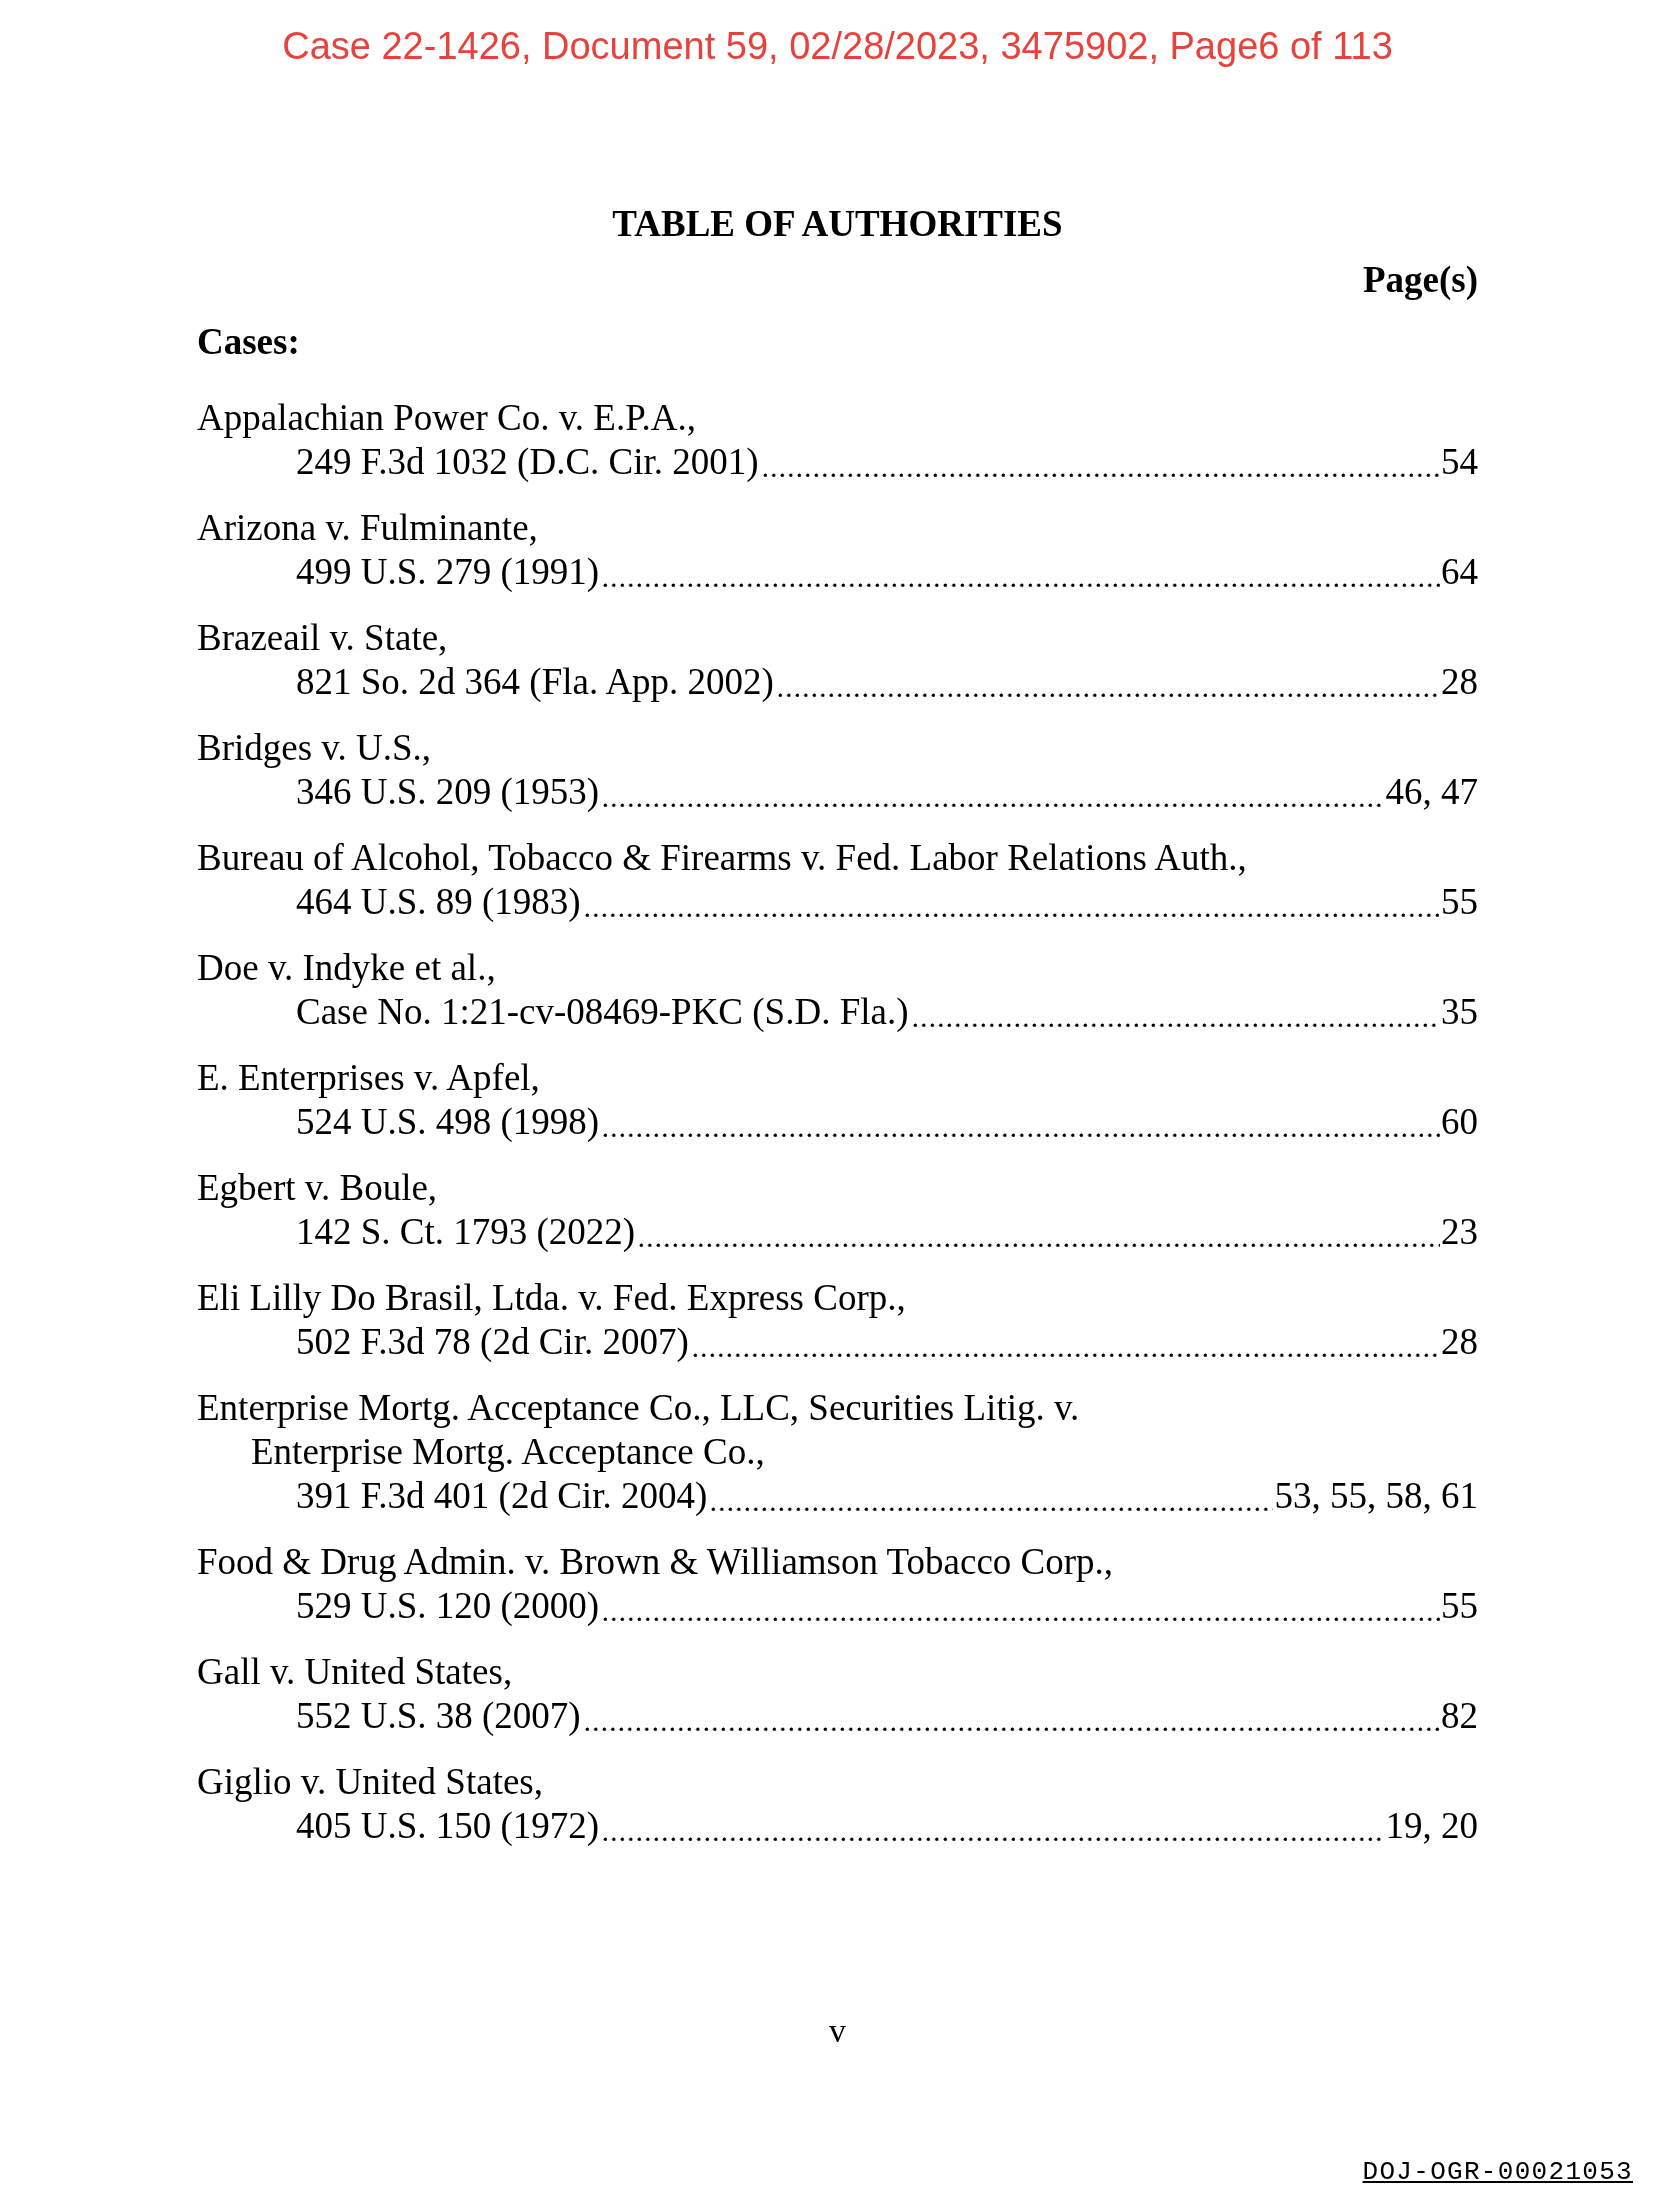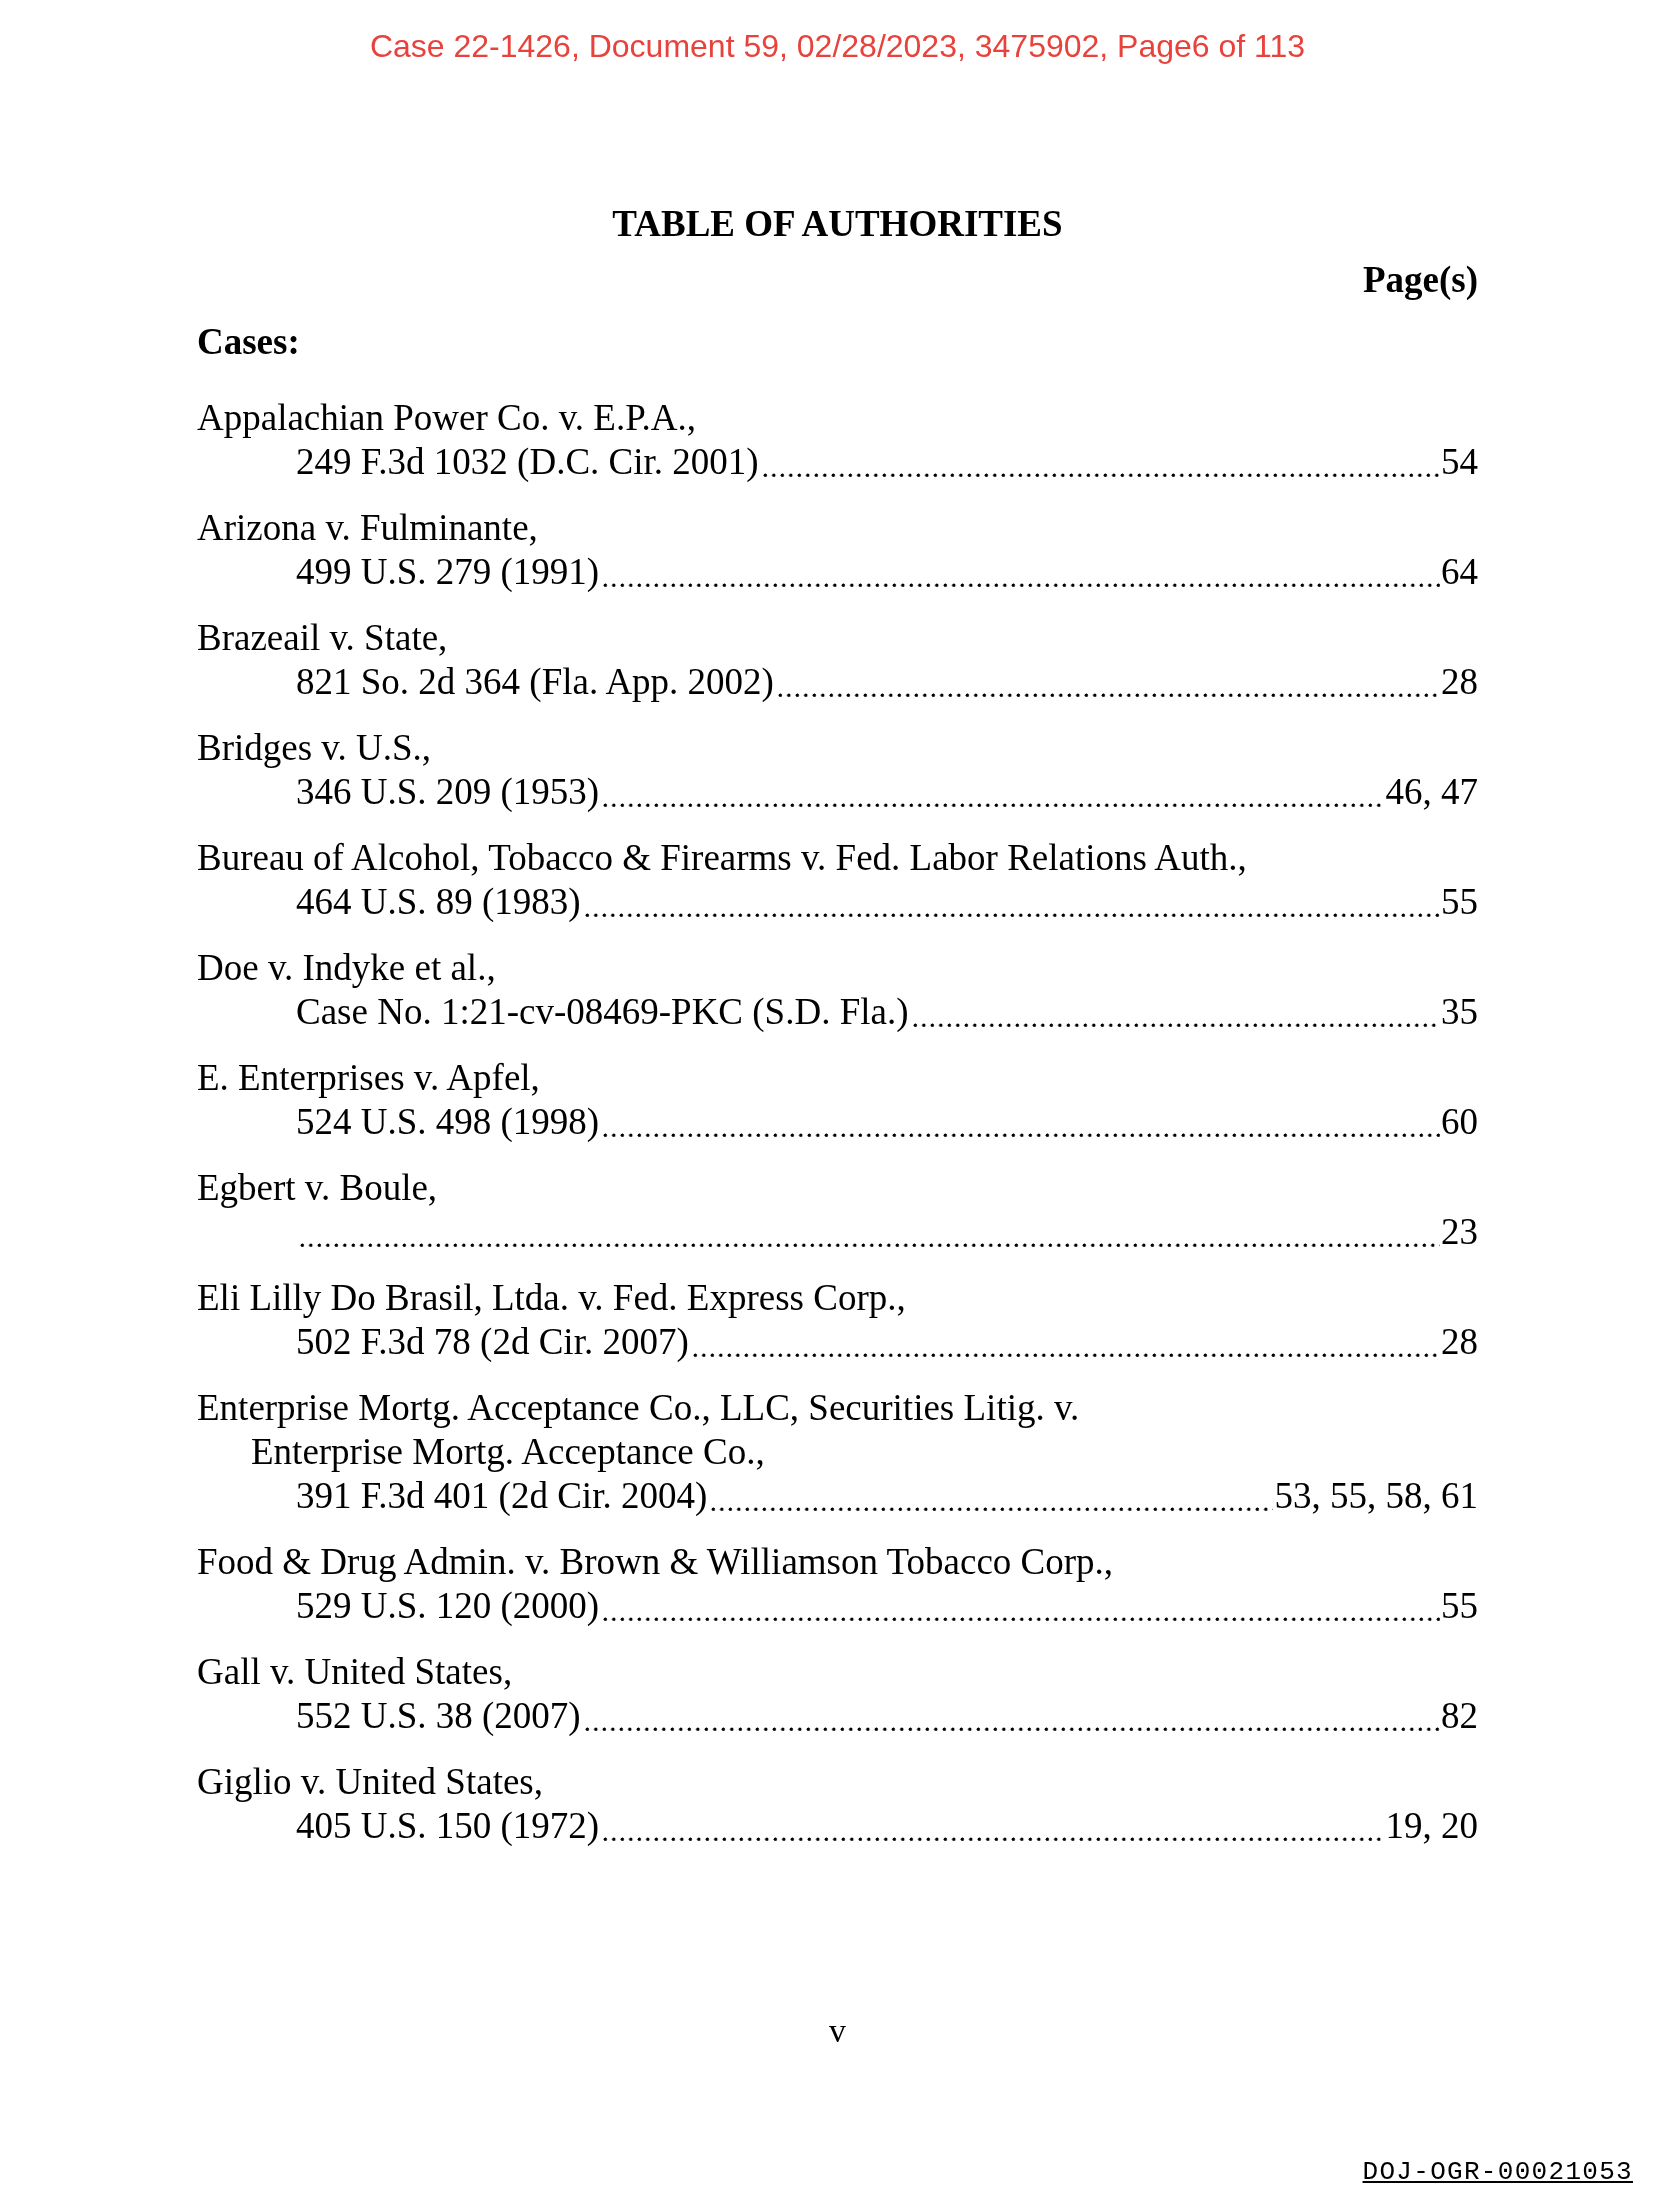--- a/index.html
+++ b/index.html
@@ -9,21 +9,21 @@
     background: #ffffff;
     position: relative;
     font-family: "Liberation Serif", serif;
     color: #000000;
     overflow: hidden;
   }
   .stamp-header {
     padding-top: 28px;
     text-align: center;
     font-family: "Liberation Sans", sans-serif;
-    font-size: 32px;
+    font-size: 38px;
     line-height: 37px;
     color: var(--header-red, #e8423c);
   }
   .content {
     margin: 0 197px;
   }
   .doc-title {
     margin-top: 137px;
     text-align: center;
     font-weight: bold;
@@ -187,20 +187,21 @@
       <span class="dot-leader"></span>
       <span class="pages">60</span>
     </div>
   </div>
 
   <div class="toa-entry">
     <div>
           <div class="case-name-line">Egbert v. Boule,</div>
         </div>
     <div class="cite-row">
+      <span class="citation">142 S. Ct. 1793 (2022)</span>
       <span class="dot-leader"></span>
       <span class="pages">23</span>
     </div>
   </div>
 
   <div class="toa-entry">
     <div>
           <div class="case-name-line">Eli Lilly Do Brasil, Ltda. v. Fed. Express Corp.,</div>
         </div>
     <div class="cite-row">

